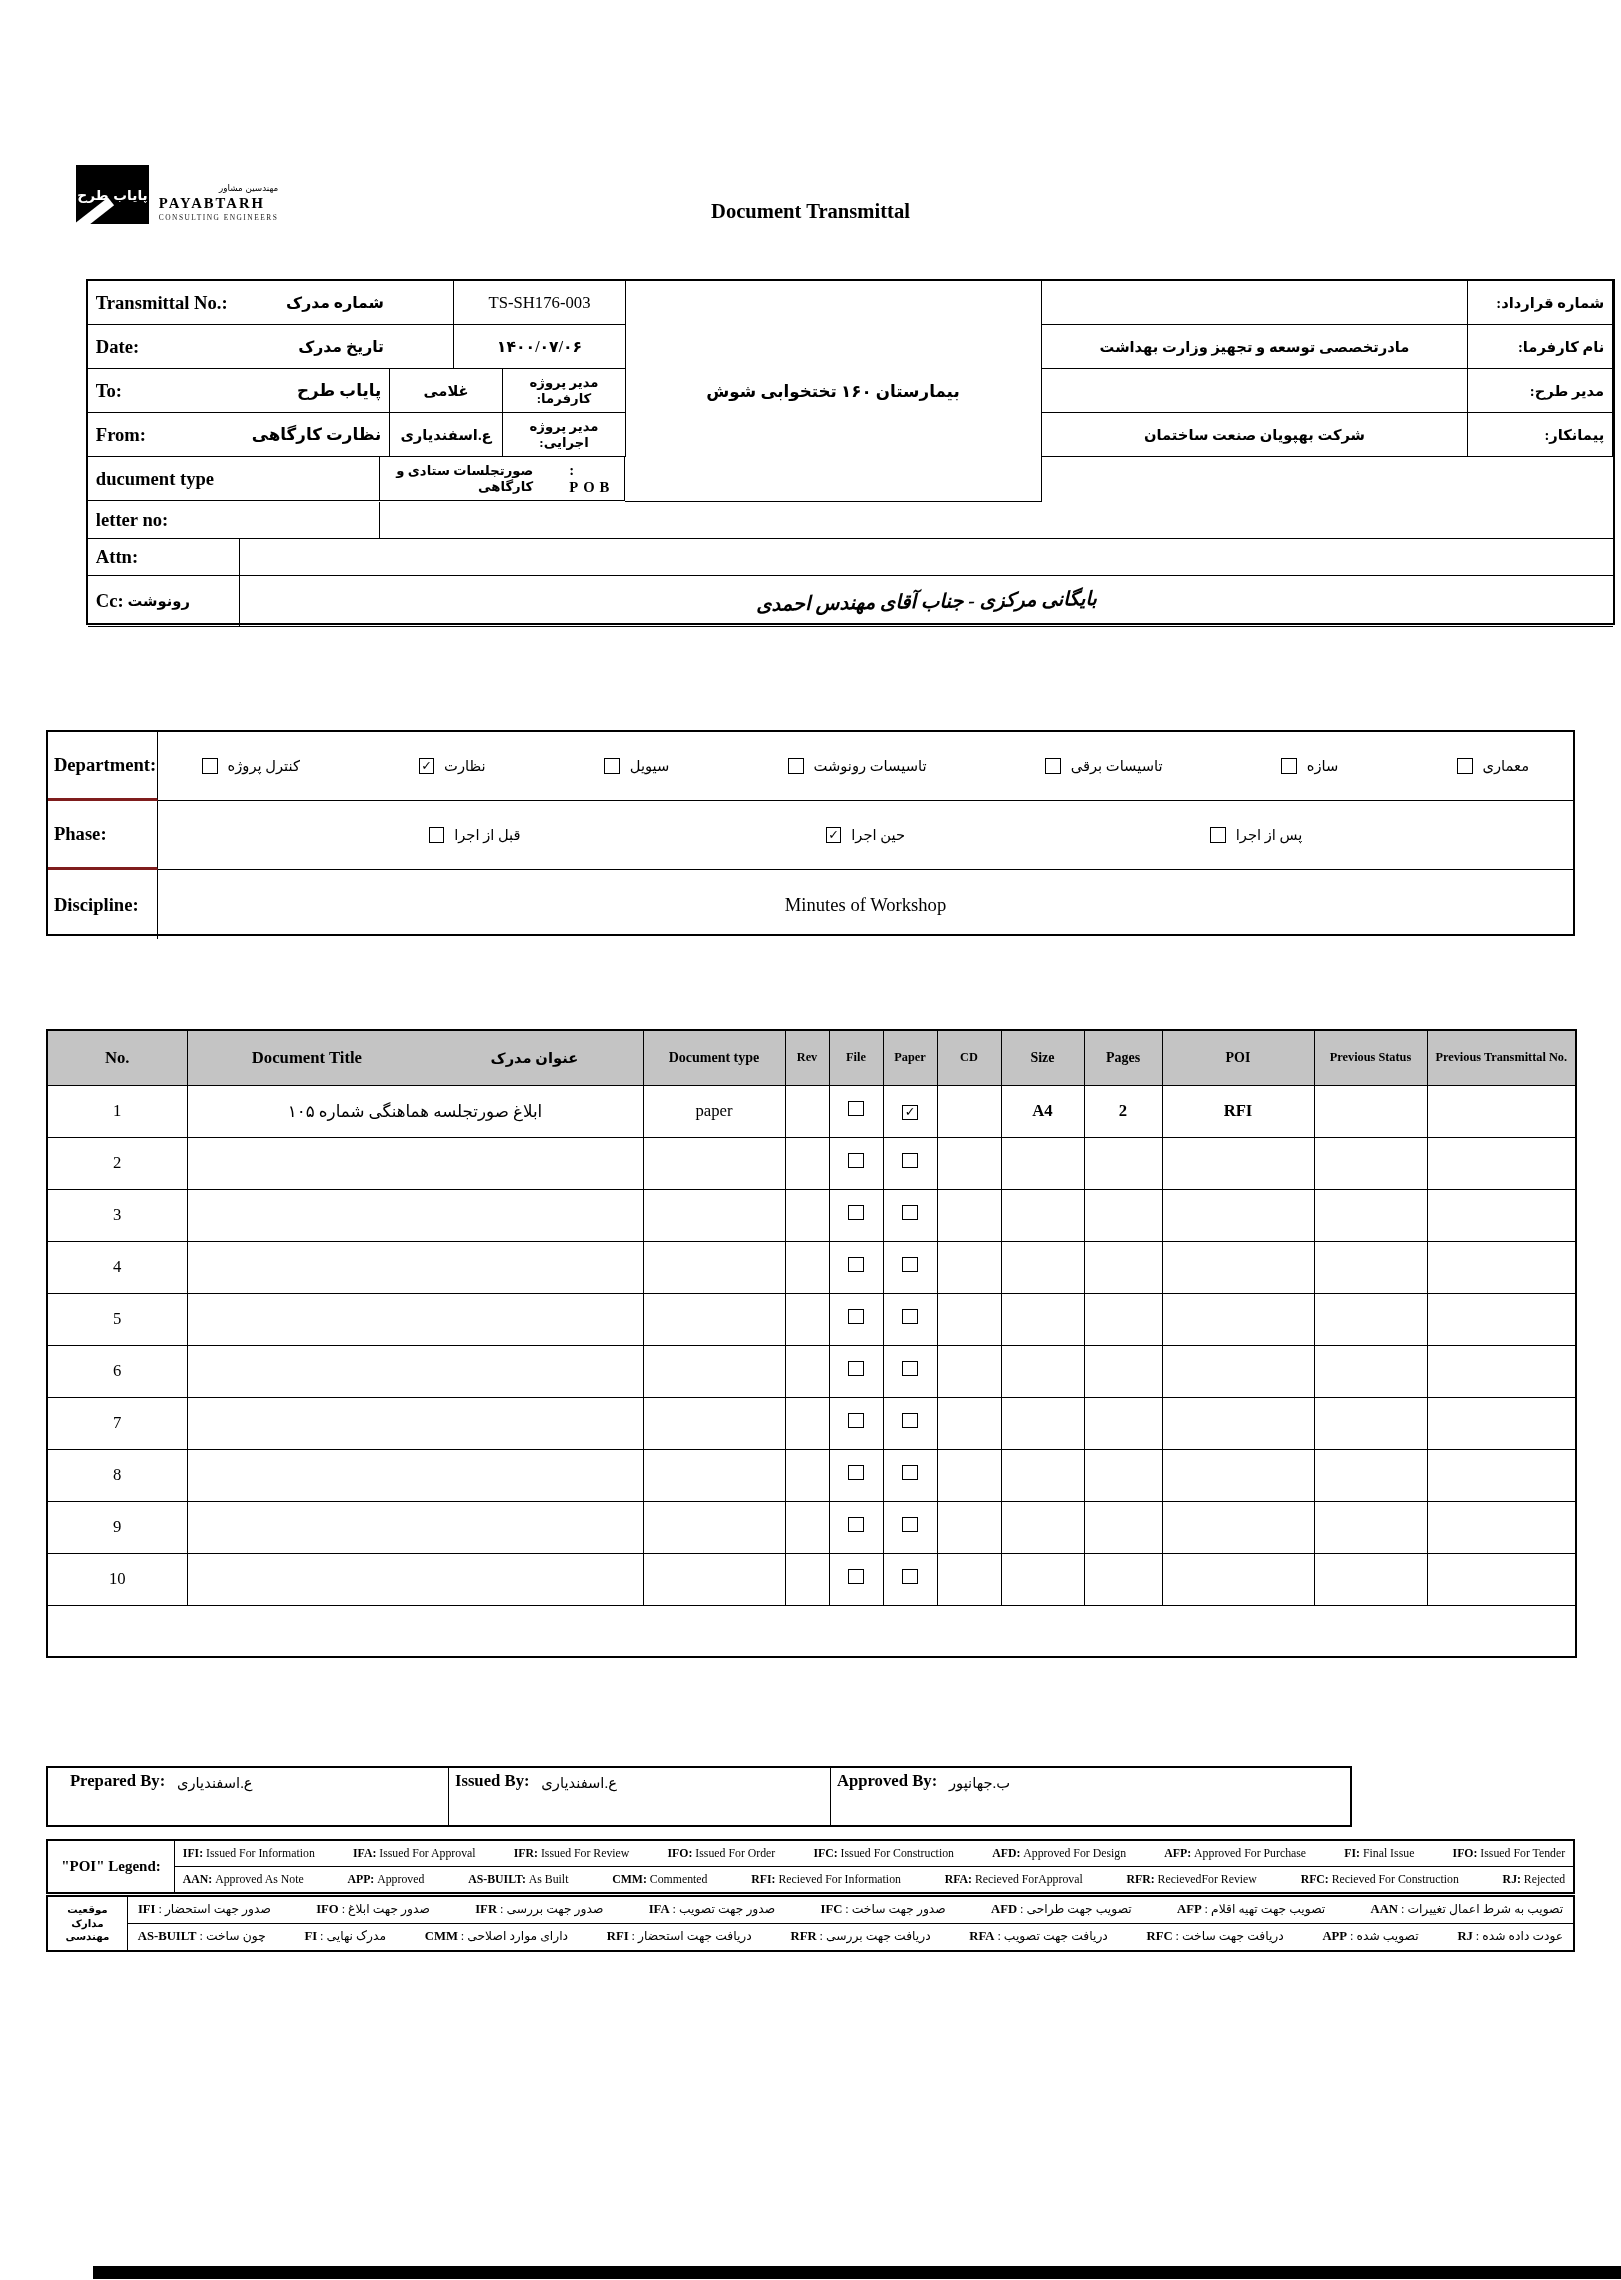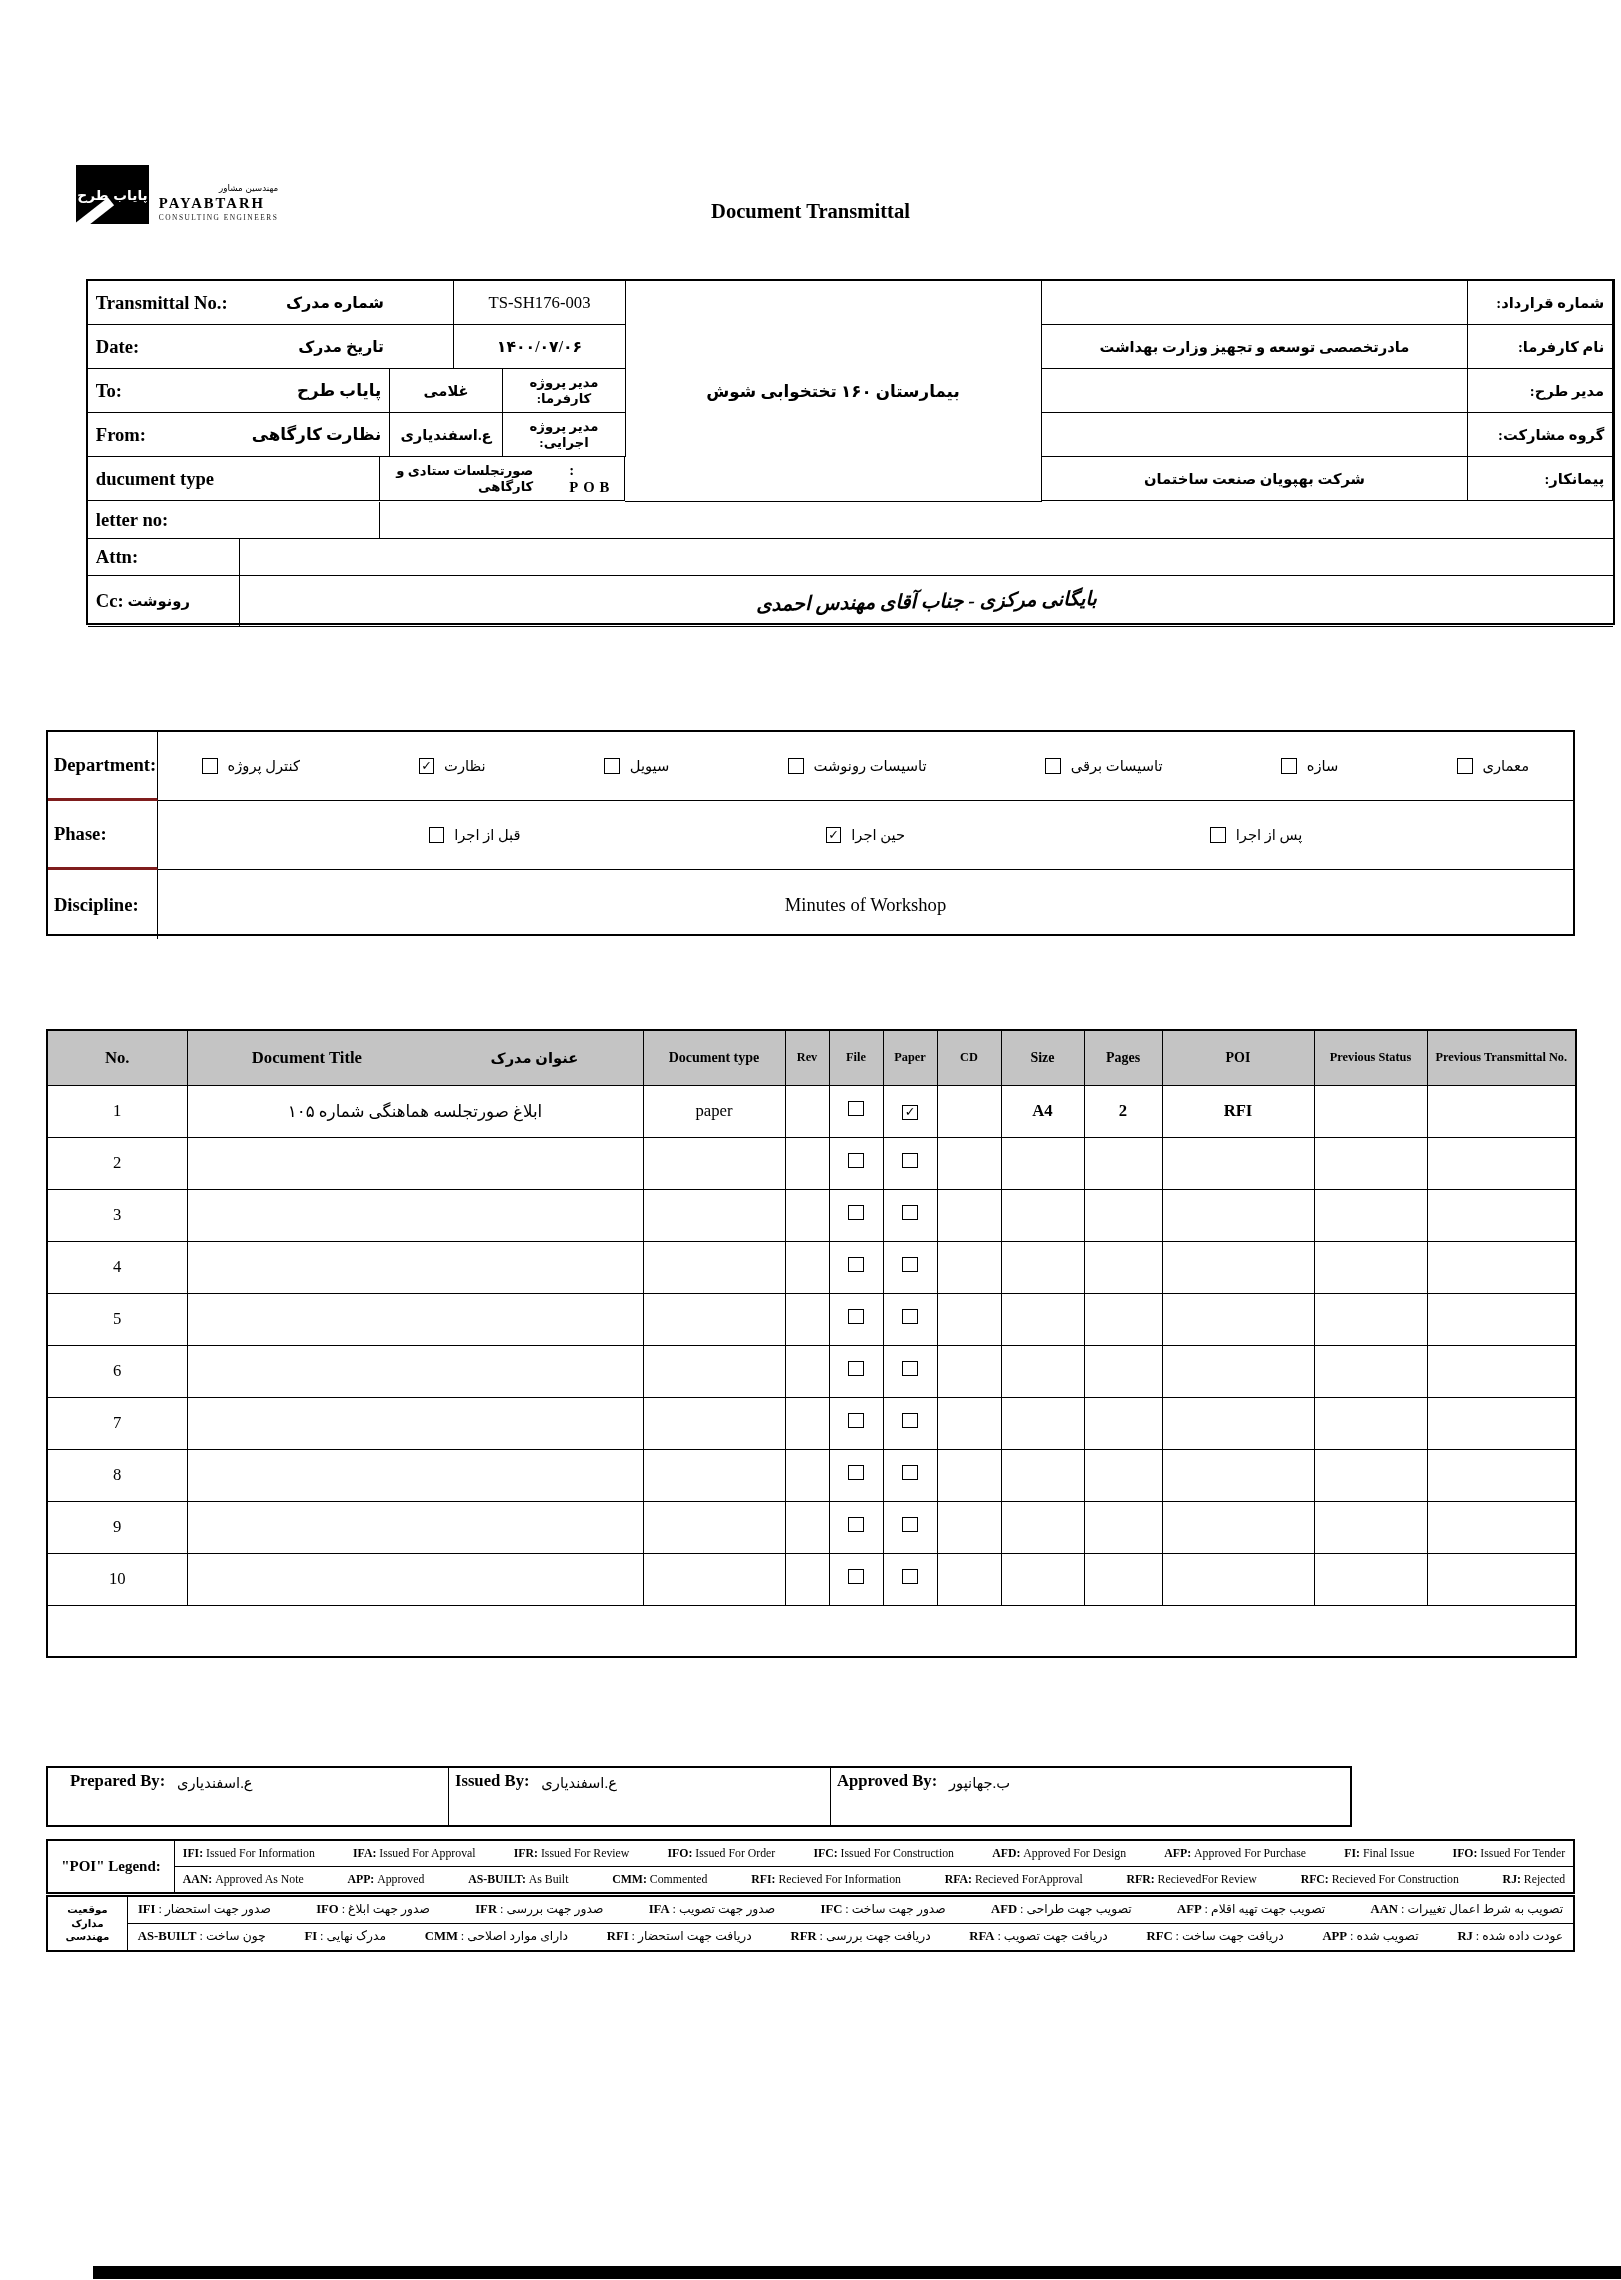--- a/index.html
+++ b/index.html
@@ -164,24 +164,20 @@
         </div>
         <div class="ht-row h45">
           <div class="hcell w435 center fa fs15">مادرتخصصی توسعه و تجهیز وزارت بهداشت</div>
           <div class="hcell rv falabel">نام کارفرما:</div>
         </div>
         <div class="ht-row h45">
           <div class="hcell w435 center fa fs15"></div>
           <div class="hcell rv falabel">مدیر طرح:</div>
         </div>
         <div class="ht-row h45">
-          <div class="hcell w435 center fa fs15"></div>
-          <div class="hcell rv falabel">گروه مشارکت:</div>
-        </div>
-        <div class="ht-row h45">
           <div class="hcell w435 center fa fs15">شرکت بهپویان صنعت ساختمان</div>
           <div class="hcell rv falabel">پیمانکار:</div>
         </div>
       </div>
     </div>
 
     <div class="ht-row h38">
       <div class="hcell w298">
         <b class="enlabel">letter no:</b>
       </div>

